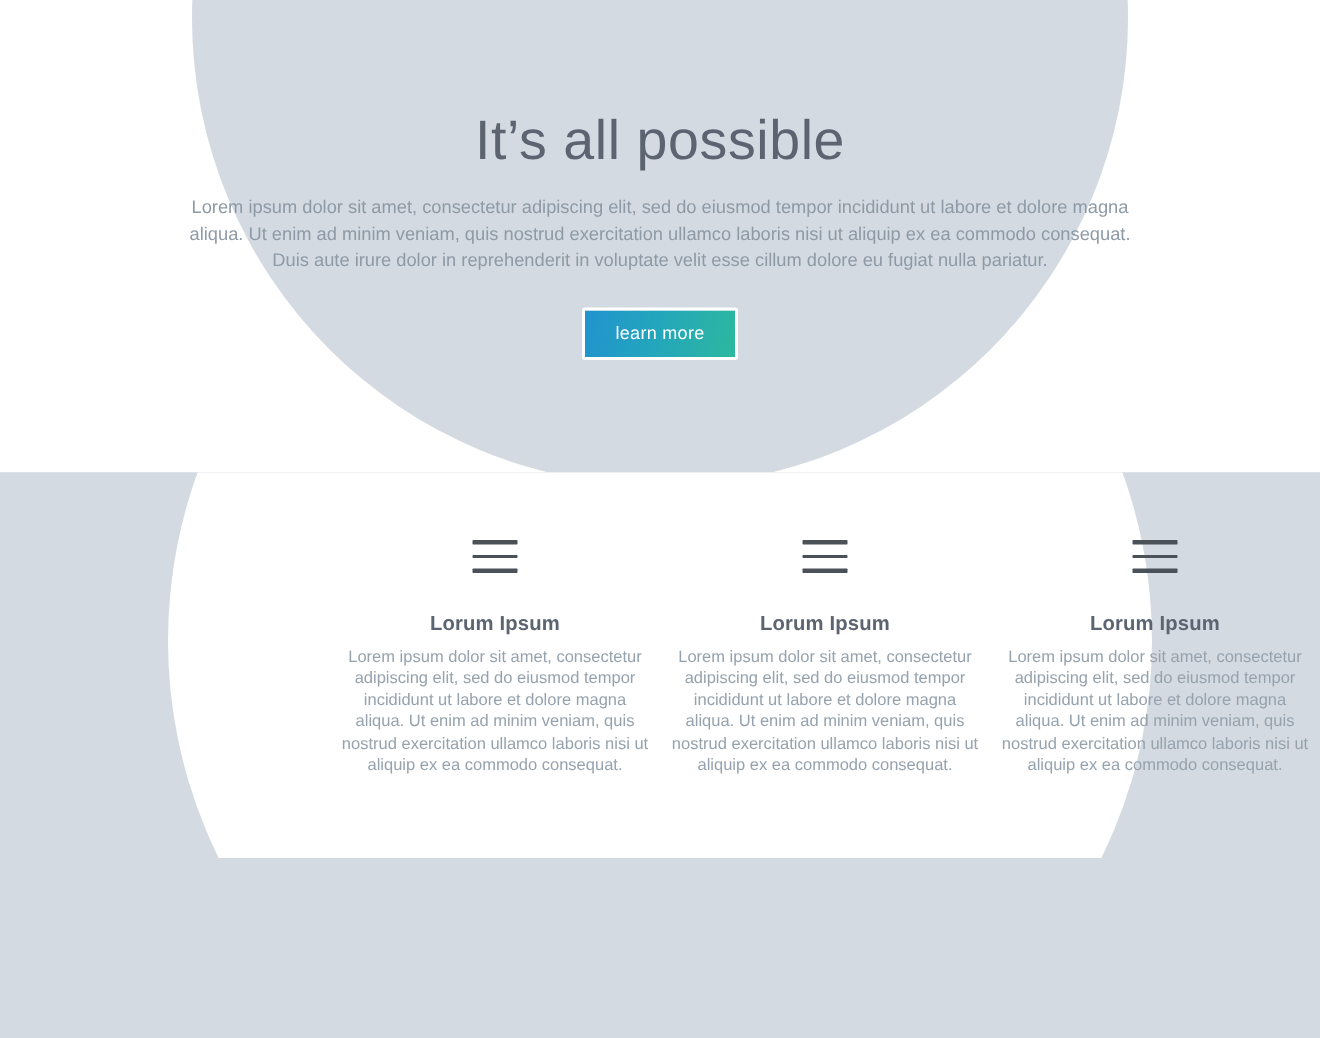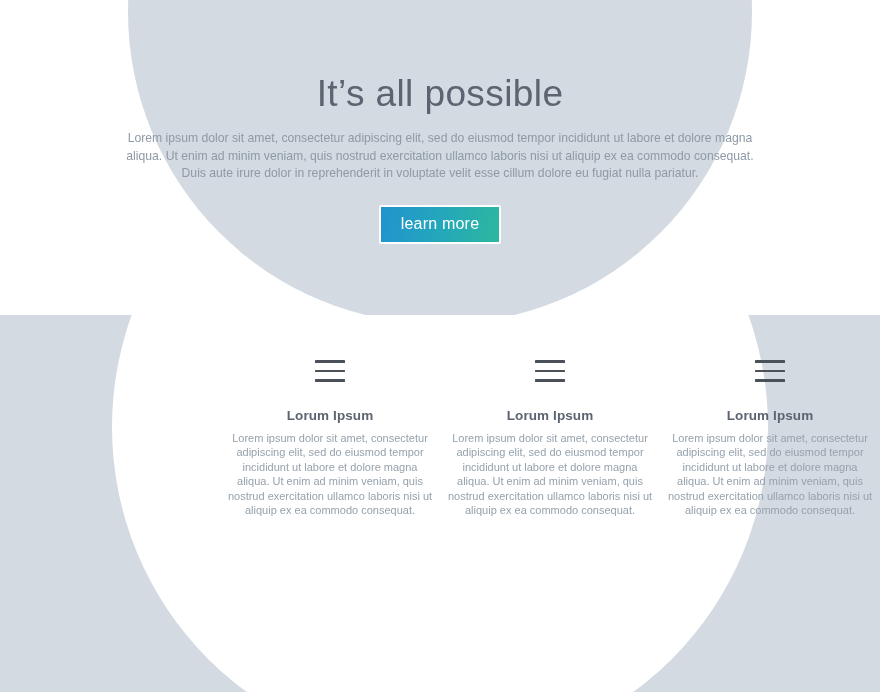--- a/index.html
+++ b/index.html
@@ -13,21 +13,21 @@
     height: 692px;
     overflow: hidden;
     background: #d3dae1;
     font-family: "Liberation Sans", "DejaVu Sans", sans-serif;
     -webkit-font-smoothing: antialiased;
   }
 
   .page {
     position: relative;
     width: 880px;
-    height: 692px;
+    height: 572px;
     overflow: hidden;
     padding-left: 32px;
   }
 
   
   .hero {
     position: absolute;
     left: 0;
     top: 0;
     width: 880px;
@@ -68,21 +68,21 @@
     line-height: 17.5px;
     color: #8e9aa6;
     font-weight: 400;
   }
   .hero-btn-wrap {
     margin-top: 22px;
   }
   .learn-more {
     display: inline-block;
     padding: 9px 20px 10px 20px;
-    font-size: 16px;
+    font-size: 12px;
     color: #ffffff;
     background: linear-gradient(100deg, #2193ce 0%, #23a5bd 45%, #2cb89f 100%);
     border: 2px solid #ffffff;
     border-radius: 2px;
     cursor: pointer;
     font-family: inherit;
     line-height: 1;
     letter-spacing: 0.2px;
   }
 

